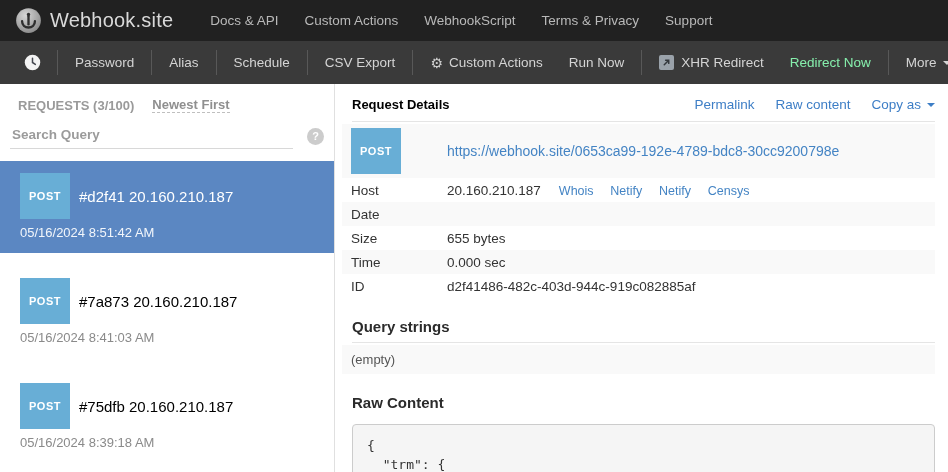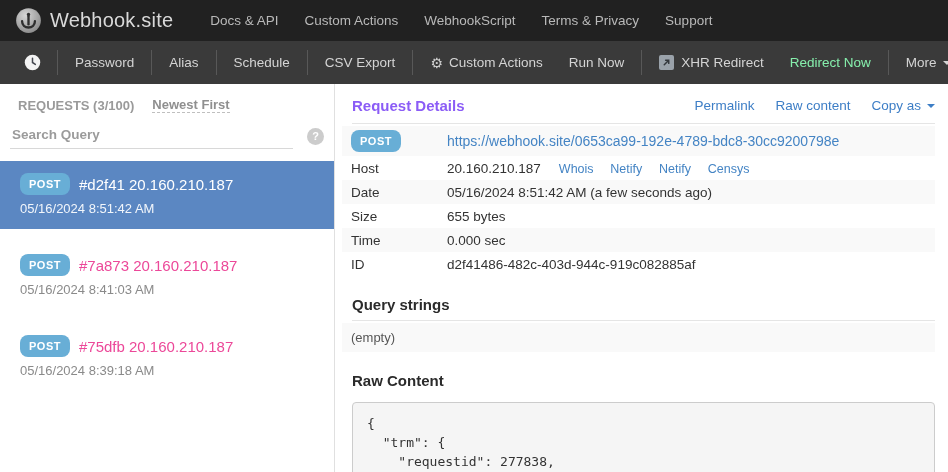--- a/index.html
+++ b/index.html
@@ -40,32 +40,32 @@
   .search-row input { flex:1; border:none; border-bottom:1px solid #d8d8d8; outline:none;
     font-size:13.5px; font-weight:bold; padding:4px 2px 6px 2px; color:#555;
     font-family:"Liberation Sans", sans-serif; }
   .search-row input::placeholder { color:#9b9b9b; opacity:1; }
   .help-circle { width:17px; height:17px; border-radius:50%; background:#ccc; color:#fff;
     font-size:11px; font-weight:bold; display:flex; align-items:center; justify-content:center;
     margin-left:14px; flex:none; cursor:pointer; }
   .req { padding:12px 20px 13px 20px; margin-bottom:13px; cursor:pointer; }
   .req .line1 { display:flex; align-items:center; }
   .badge { background:#68aed6; color:#fff; font-size:11px; font-weight:bold; letter-spacing:.5px;
-    border-radius:8px; padding:5px 9px; display:inline-block; }
-  .req .req-title { font-size:15px; color:#ec4899; margin-left:9px; }
+    border-radius:0; padding:17px 9px; display:inline-block; }
+  .req .req-title { font-size:15px; color:#000000; margin-left:9px; }
   .req .req-date { font-size:13px; color:#8a8a8a; margin-top:6px; }
   .req.selected { background:#5b87c2; }
   .req.selected .req-title { color:#fff; }
   .req.selected .req-date { color:#f2f6fb; }
 
   
   .main { flex:1; padding:13px 13px 0 7px; overflow:hidden; }
   .main-head { display:flex; align-items:center; justify-content:space-between;
     margin:0 0 0 10px; padding-bottom:9px; border-bottom:1px solid #e5e5e5; }
-  .main-head h2 { font-size:15px; color:#8b5cf6; }
+  .main-head h2 { font-size:13px; color:#000000; }
   .head-actions { display:flex; align-items:center; }
   .head-actions a { color:#3d7ec6; font-size:13.5px; font-weight:400; text-decoration:none;
     margin-left:21px; display:inline-flex; align-items:center; cursor:pointer; }
 
   .detail-rows { margin-top:2px; }
   .drow { display:flex; align-items:center; min-height:24px; padding:4px 9px; font-size:13.5px; color:#333; }
   .drow:nth-child(odd) { background:#f9f9f9; }
   .drow .lbl { width:96px; flex:none; }
   .drow a.val-link { color:#4484c4; text-decoration:none; font-size:14px; cursor:pointer; }
   .host-links { margin-left:18px; }
@@ -211,21 +211,20 @@
         <span>20.160.210.187</span>
         <span class="host-links">
           <a>Whois</a>
           <a>Netify</a>
           <a>Netify</a>
           <a>Censys</a>
         </span>
       </div>
       <div class="drow">
         <span class="lbl">Date</span>
-        <span>05/16/2024 8:51:42 AM (a few seconds ago)</span>
       </div>
       <div class="drow">
         <span class="lbl">Size</span>
         <span>655 bytes</span>
       </div>
       <div class="drow">
         <span class="lbl">Time</span>
         <span>0.000 sec</span>
       </div>
       <div class="drow">

